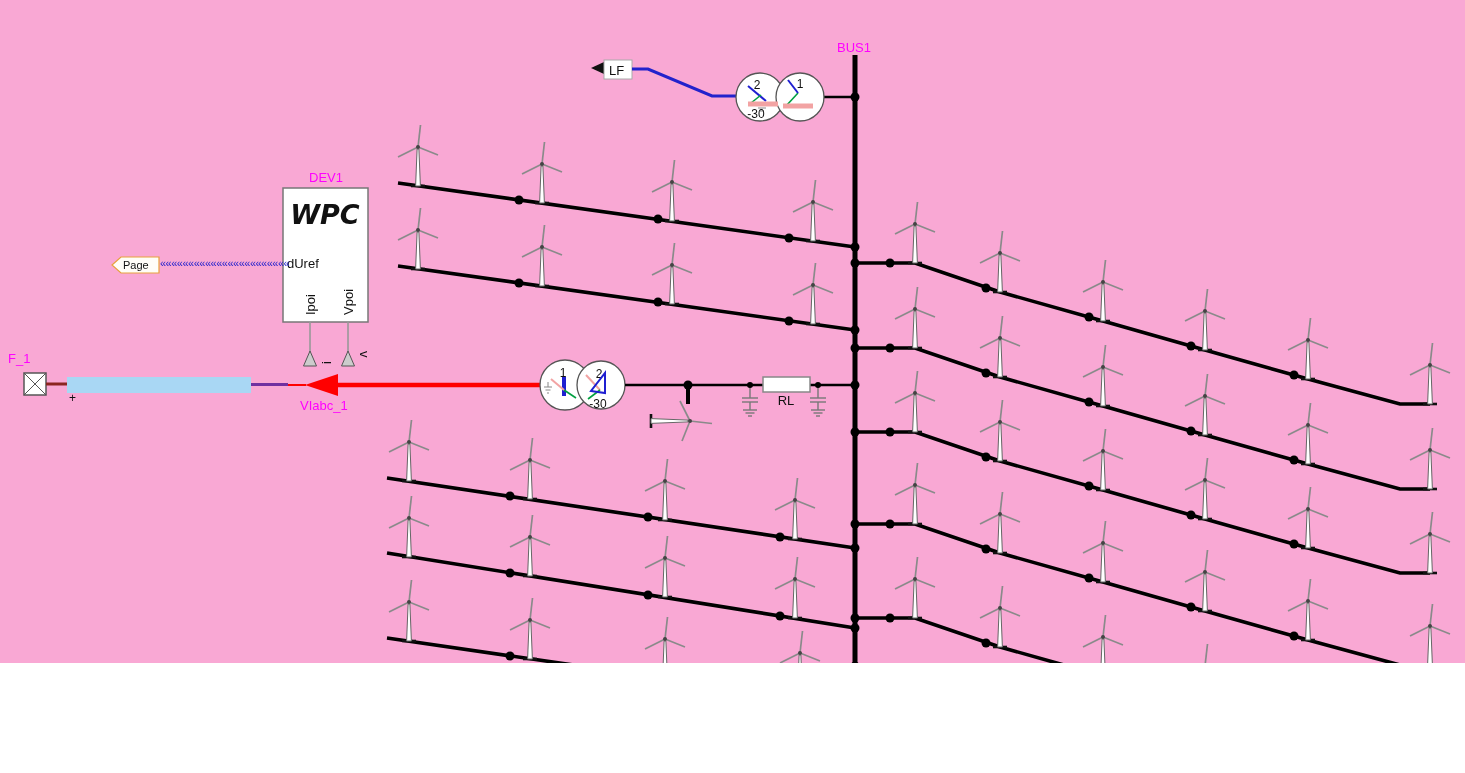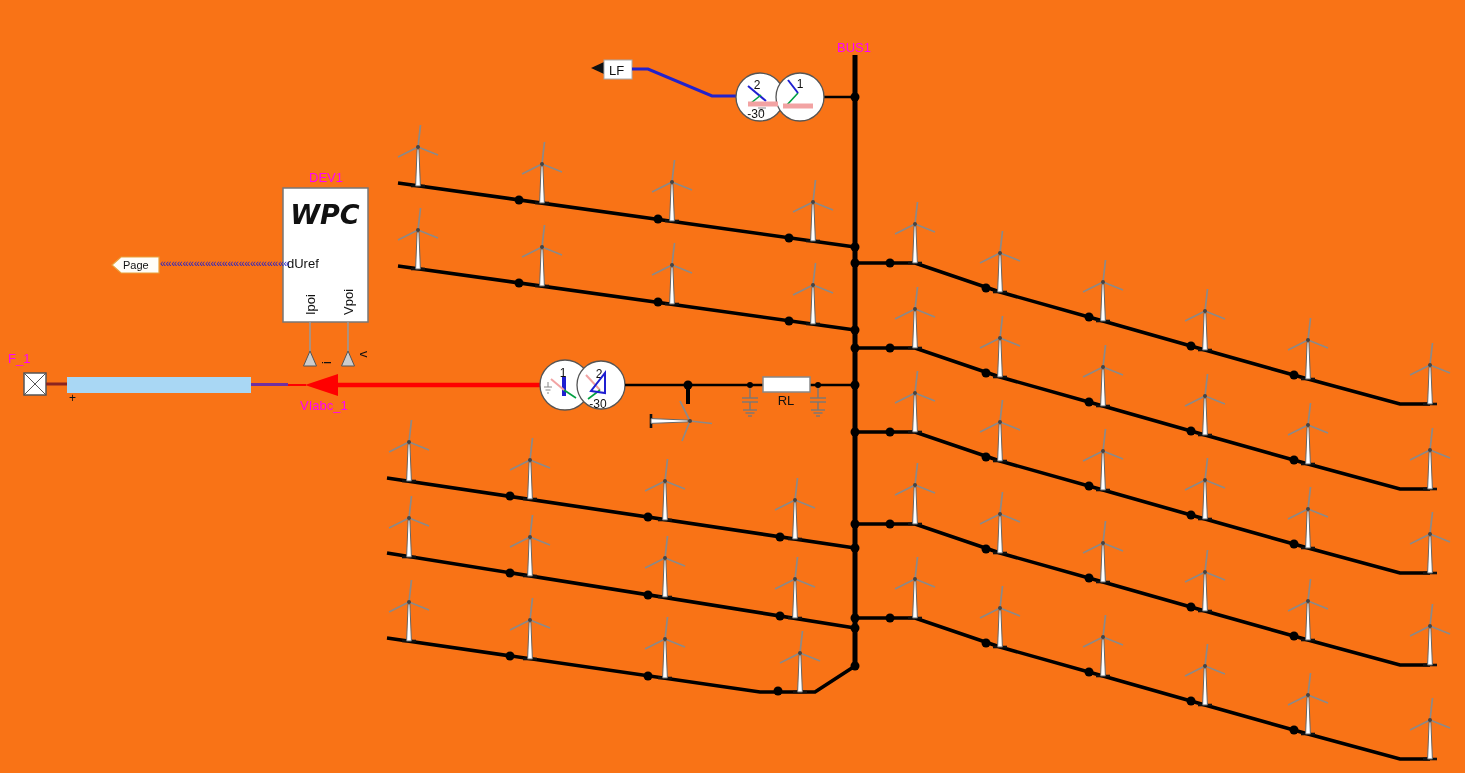--- a/index.html
+++ b/index.html
@@ -1,16 +1,16 @@
 <!DOCTYPE html>
 <html><head>
 <meta charset="utf-8">
 <style>
   html,body{margin:0;padding:0;background:#ffffff;}
-  .stage{position:relative;width:1465px;height:773px;background:#f97316;overflow:hidden;
+  .stage{position:relative;width:1465px;height:663px;background:#f9a8d4;overflow:hidden;
          font-family:"Liberation Sans",sans-serif;}
   svg text{font-family:"Liberation Sans",sans-serif;}
   .lbl-magenta{fill:#FF00FF;font-size:13px;}
   .lbl-black{fill:#111;font-size:13px;}
   .lbl-small{fill:#111;font-size:12px;}
   .wpc-title{font-family:"DejaVu Sans",sans-serif;font-weight:bold;font-style:italic;
              font-size:27px;fill:#111;}
   .chev{fill:#2222CC;font-size:11px;letter-spacing:-0.5px;}
 </style>
 </head>

